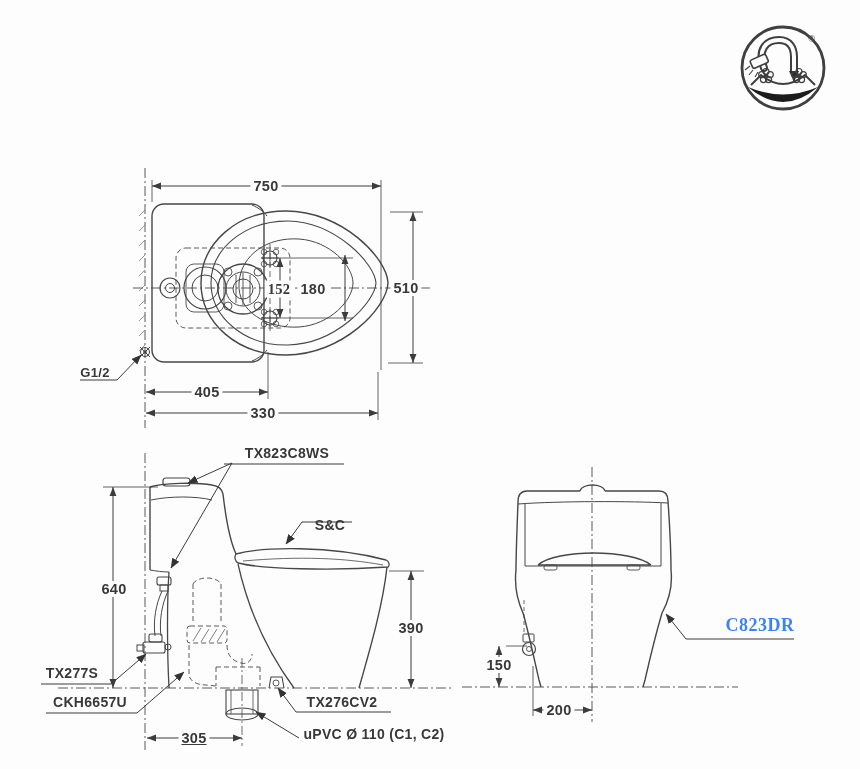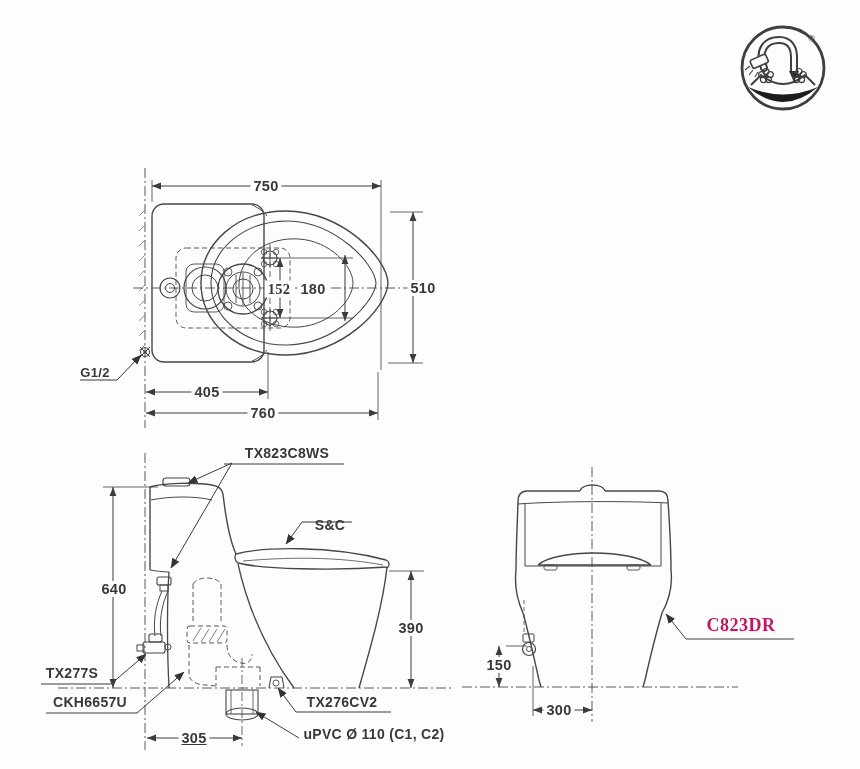--- a/index.html
+++ b/index.html
@@ -4,21 +4,21 @@
 <style>
   html,body{margin:0;padding:0;background:#ffffff;}
   #stage{position:relative;width:860px;height:769px;background:#fdfdfd;overflow:hidden;
          font-family:"Liberation Sans",sans-serif;}
   #stage svg{position:absolute;left:0;top:0;}
   .lbl{position:absolute;transform:translate(-50%,-50%);white-space:nowrap;
        font:600 14px "Liberation Sans",sans-serif;color:#383838;letter-spacing:.3px;}
   .dim{background:#fdfdfd;padding:0 3px;font-weight:600;font-size:14.5px;}
   .b{font-weight:700;}
   .sm{font-size:13px;}
-  .model{font:700 18px "Liberation Serif",serif;color:#be185d;letter-spacing:.5px;}
+  .model{font:700 18px "Liberation Serif",serif;color:#3b82f6;letter-spacing:.5px;margin-left:19px;}
   .reg{font-size:9px;font-weight:400;color:#4a4a4a;}
 </style>
 </head>
 <body>
 
 <div id="stage">
 
   <svg width="860" height="769" viewBox="0 0 860 769">
     <defs>
       <marker id="da" viewBox="0 0 10 10" refX="10" refY="5" markerWidth="9" markerHeight="9" orient="auto-start-reverse">
@@ -232,35 +232,35 @@
         <line x1="686" y1="639" x2="794" y2="639" stroke-width="1.1"></line>
         <path d="M686,639 L666,614" stroke-width="1" marker-end="url(#la)"></path>
       </g>
     </g>
   </svg>
 
   <div>
     <div class="lbl reg" style="left:812px;top:39px;">®</div>
 
     <div class="lbl dim" style="left:266px;top:186px;">750</div>
-    <div class="lbl dim" style="left:423px;top:288px;">510</div>
+    <div class="lbl dim" style="left:406px;top:288px;">510</div>
     <div class="lbl dim" style="left:279px;top:289px;font-family:Liberation Serif, serif;">152</div>
     <div class="lbl dim" style="left:313px;top:289px;">180</div>
     <div class="lbl dim" style="left:207px;top:392px;">405</div>
-    <div class="lbl dim" style="left:263px;top:413px;">760</div>
+    <div class="lbl dim" style="left:263px;top:413px;">330</div>
     <div class="lbl sm" style="left:95px;top:372px;">G1/2</div>
 
     <div class="lbl b" style="left:287px;top:453px;text-align:center;">TX823C8WS</div>
     <div class="lbl b" style="left:330px;top:510px;margin-top:15px;">S&amp;C</div>
     <div class="lbl dim" style="left:114px;top:589px;">640</div>
     <div class="lbl dim" style="left:411px;top:628px;">390</div>
     <div class="lbl" style="left:72px;top:673px;text-align:center;">TX277S</div>
     <div class="lbl" style="left:90px;top:702px;">CKH6657U</div>
     <div class="lbl" style="left:342px;top:702px;">TX276CV2</div>
     <div class="lbl" style="left:374px;top:734px;">uPVC Ø 110 (C1, C2)</div>
     <div class="lbl dim" style="left:194px;top:738px;text-decoration:underline;">305</div>
 
     <div class="lbl model" style="left:741px;top:625px;">C823DR</div>
     <div class="lbl dim" style="left:499px;top:665px;text-align:center;">150</div>
-    <div class="lbl dim" style="left:559px;top:710px;">300</div>
+    <div class="lbl dim" style="left:559px;top:710px;">200</div>
   </div>
 
 </div>
 
 </body></html>

